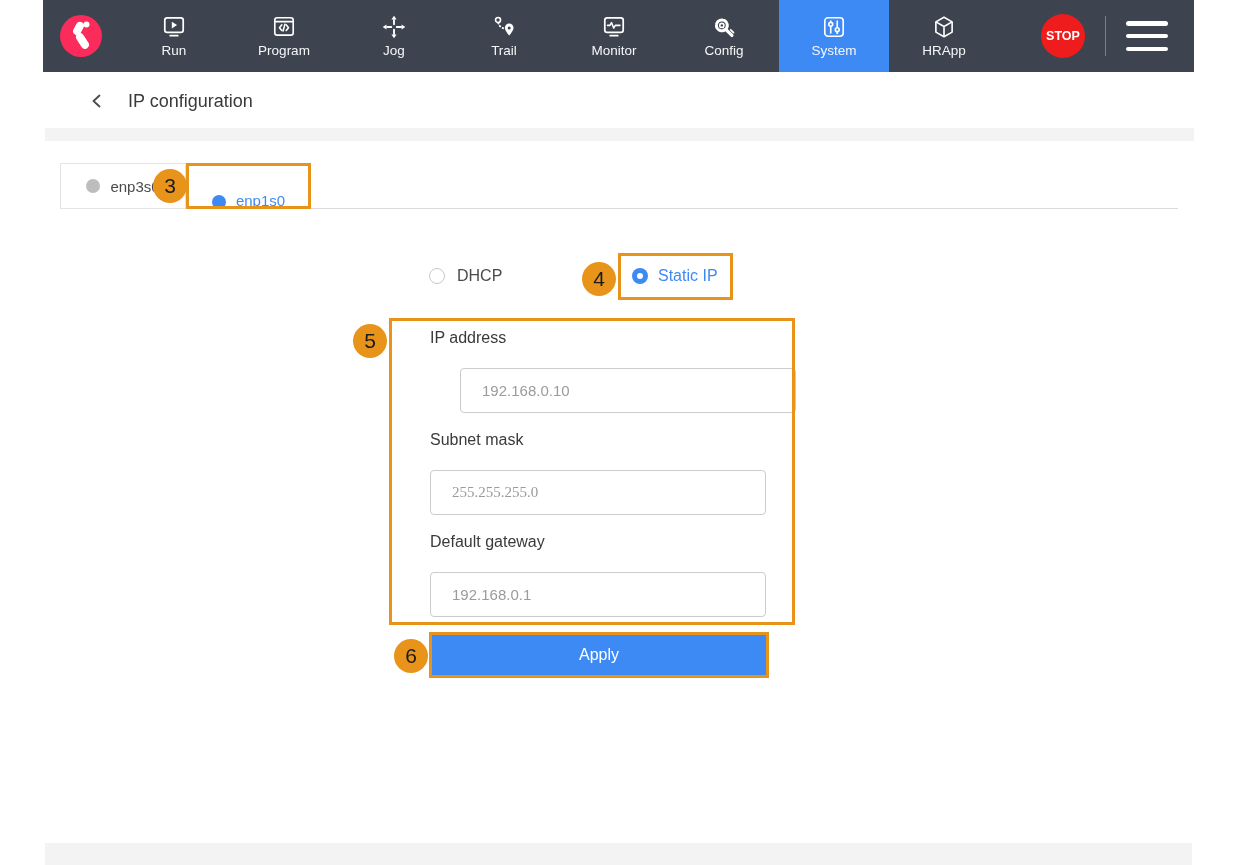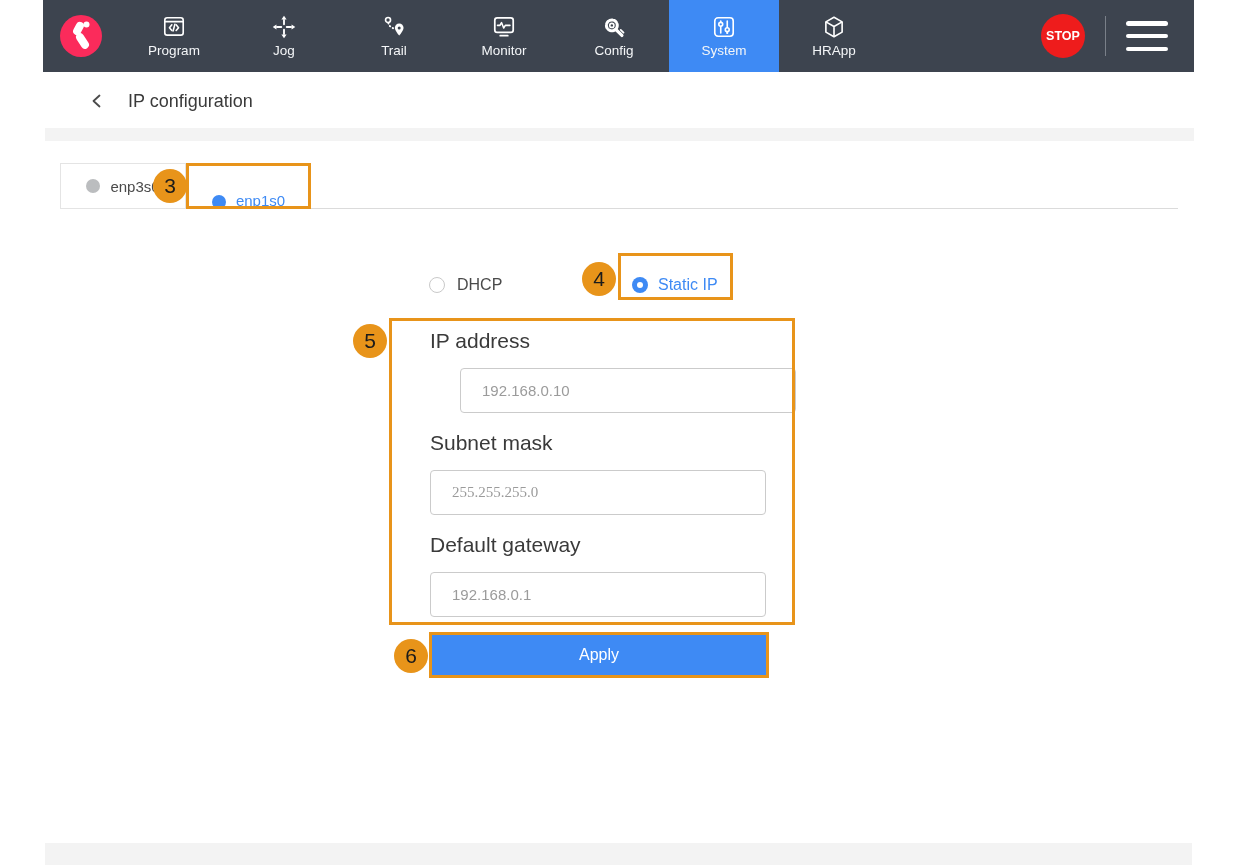--- a/index.html
+++ b/index.html
@@ -43,33 +43,33 @@
        justify-content:center;gap:10px;cursor:pointer;background:#fff;}
   .tab1{left:0;width:126px;border:1px solid #E4E4E4;}
   .tab2{left:126px;width:125px;align-items:flex-end;}
   .dot{width:14px;height:14px;border-radius:50%;}
   .dot.gray{background:#BBBDBF;}
   .dot.blue{background:#3E8AF4;}
   .tab-label{font-size:15px;color:#4A4A4A;}
   .tab2 .tab-label{color:#3E8AF4;}
 
   
-  .radio-opt{position:absolute;display:flex;align-items:center;gap:12px;cursor:pointer;margin-top:9px;}
+  .radio-opt{position:absolute;display:flex;align-items:center;gap:12px;cursor:pointer;}
   .radio-dhcp{left:429px;top:267px;}
   .radio-static{left:632px;top:267px;gap:10px;}
   .radio{width:16px;height:16px;border-radius:50%;position:relative;flex:0 0 auto;}
   .radio.off{background:#fff;border:1.5px solid #C9C9C9;}
   .radio.on{background:#3E8AF4;}
   .radio.on::after{content:"";position:absolute;left:5px;top:5px;width:6px;height:6px;
                    border-radius:50%;background:#fff;}
   .radio-label{font-size:16px;color:#4A4A4A;}
   .radio-static .radio-label{color:#3E8AF4;}
 
   
-  .field-label{position:absolute;left:430px;font-size:21px;color:#3A3A3A;}
+  .field-label{position:absolute;left:430px;font-size:16px;color:#3A3A3A;}
   .field-input{position:absolute;left:430px;width:336px;height:45px;
                border:1px solid #CBCBCB;border-radius:4px;padding:0 12px 0 21px;
                font-size:15px;color:#9B9B9B;font-family:"Liberation Sans",sans-serif;
                background:#fff;outline:none;}
   .apply-btn{position:absolute;left:432px;top:635px;width:334px;height:40px;
              background:#3E8AF4;border:none;color:#fff;font-size:16px;cursor:pointer;
              font-family:"Liberation Sans",sans-serif;}
 
   
   .ann-rect{position:absolute;border:3px solid #E8941A;pointer-events:none;z-index:4;}
@@ -93,20 +93,28 @@
     <circle cx="22" cy="22" r="21" fill="#FB2B5B"></circle>
     <g fill="#ffffff">
       <rect x="15.5" y="7.5" width="8" height="14" rx="4" transform="rotate(28 19.5 14.5)"></rect>
       <rect x="19.5" y="18.5" width="8" height="17" rx="4" transform="rotate(-33 23.5 27)"></rect>
       <circle cx="27.5" cy="10.5" r="3"></circle>
     </g>
   </svg>
 
   <div class="nav-items">
     <div class="nav-item">
+      <svg viewBox="0 0 24 24" fill="none" stroke="#fff" stroke-width="1.6" stroke-linecap="round" stroke-linejoin="round">
+        <rect x="3.5" y="3.5" width="17" height="13.5" rx="2.2"></rect>
+        <path d="M10 7.2 L14.8 10.25 L10 13.3 Z" fill="#fff" stroke="none"></path>
+        <path d="M8.5 20 h7"></path>
+      </svg>
+      <span class="nav-label">Run</span>
+    </div>
+    <div class="nav-item">
       <svg viewBox="0 0 24 24" fill="none" stroke="#fff" stroke-width="1.5" stroke-linecap="round" stroke-linejoin="round">
         <rect x="3.5" y="3.5" width="17" height="16" rx="2.2"></rect>
         <path d="M3.5 7 h17"></path>
         <path d="M10 10 L7.8 12.6 L10 15.2"></path>
         <path d="M14 10 L16.2 12.6 L14 15.2"></path>
         <path d="M12.8 9.6 L11.2 15.6"></path>
       </svg>
       <span class="nav-label">Program</span>
     </div>
     <div class="nav-item">

